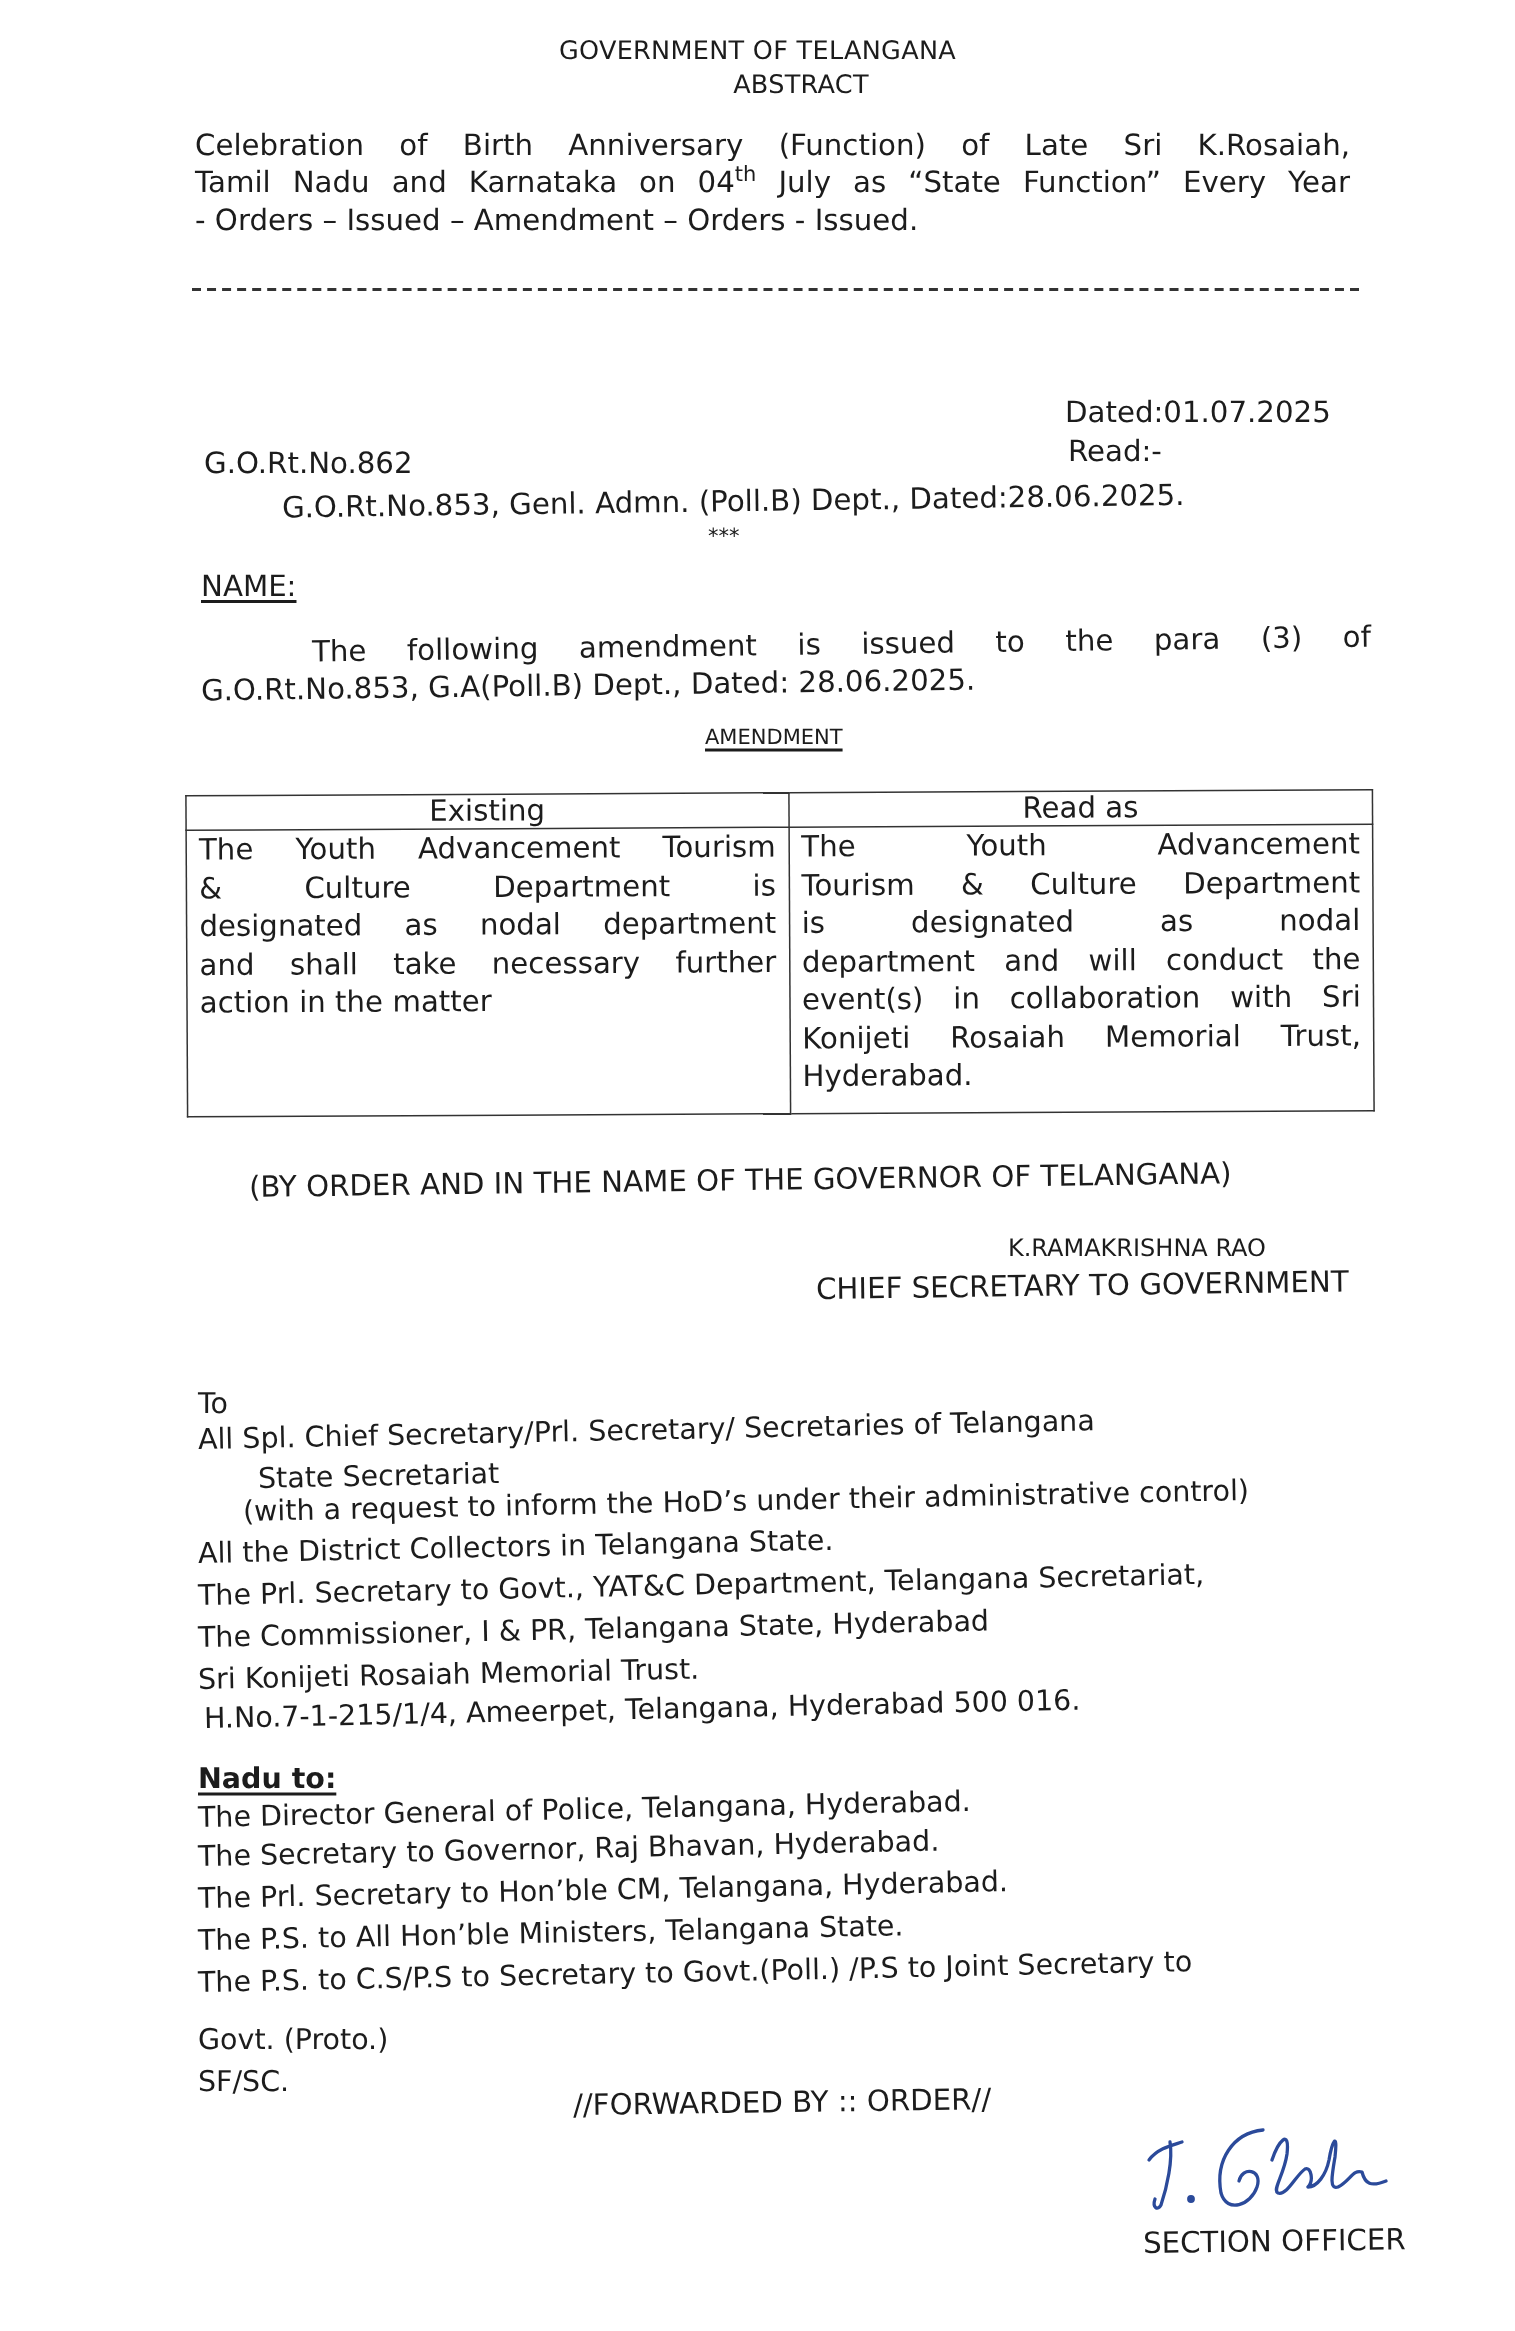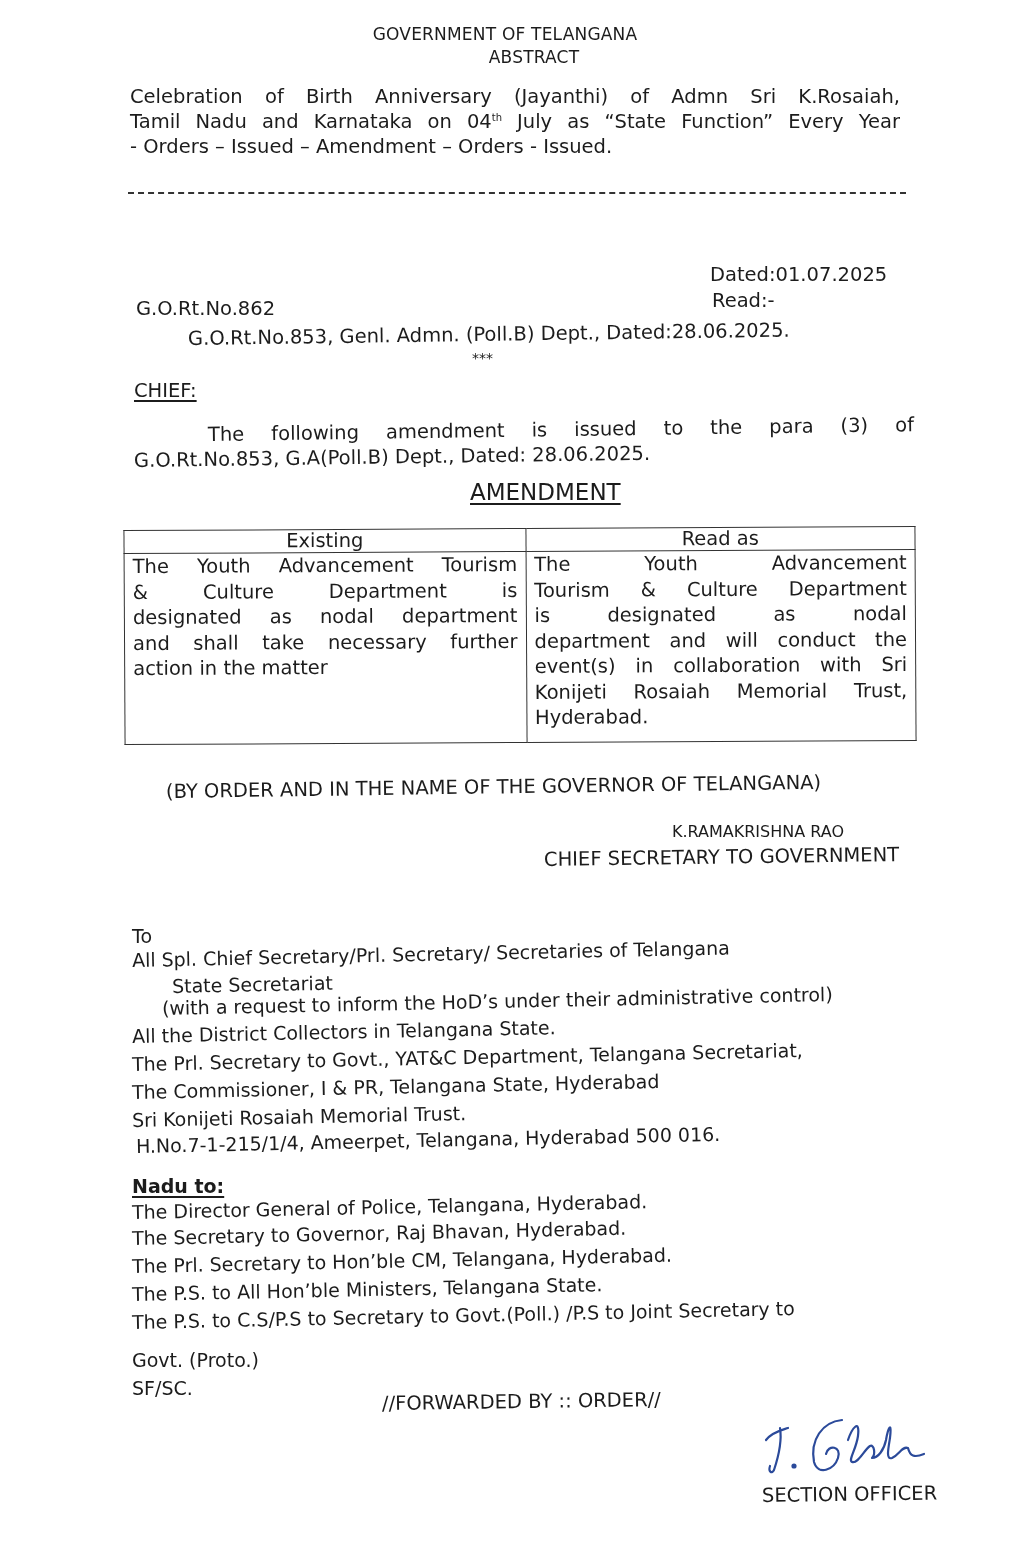--- a/index.html
+++ b/index.html
@@ -8,21 +8,21 @@
     font-family: "DejaVu Sans", sans-serif; color: #1c1c1c;
   }
   .page { position: absolute; left: 0; top: 0; width: 1010px; height: 1554px; }
   .abs { position: absolute; white-space: nowrap; }
   .center { text-align: center; }
   .hdr { font-size: 17px; letter-spacing: 0.2px; }
   .body-text { font-size: 19.5px; line-height: 25px; }
   .subject { position: absolute; left: 130px; top: 84px; width: 770px; font-size: 19.5px; line-height: 25px; text-align: justify; }
   .subject span.line { display: block; text-align: justify; text-align-last: justify; white-space: nowrap; }
   .subject span.line.last { text-align-last: left; }
-  sup { font-size: 10px; line-height: 0; }
+  sup { font-size: 14px; line-height: 0; }
   .dashes { position: absolute; left: 128px; top: 192px; width: 778px; height: 0; border-top: 2px dashed #333; }
   u { text-decoration-thickness: 1.5px; text-underline-offset: 3px; }
   table.amend {
     position: absolute; left: 124px; top: 528px; width: 792px;
     border-collapse: collapse; font-size: 19.5px; line-height: 25.5px;
     transform: rotate(-0.3deg);
   }
   table.amend th, table.amend td { border: 1.5px solid #333; vertical-align: top; padding: 0 8px; }
   table.amend th { font-weight: normal; text-align: center; height: 22px; line-height: 22px; }
   table.amend td { height: 190px; text-align: justify; }
@@ -35,40 +35,40 @@
 </style>
 </head>
 <body>
 
 <div class="page">
 
   <div class="abs hdr center" style="left:0; width:1010px; top:24px;">GOVERNMENT OF TELANGANA</div>
   <div class="abs hdr center" style="left:0; width:1010px; top:47px;margin-left:29px;">ABSTRACT</div>
 
   <div class="subject">
-    <span class="line">Celebration of  Birth  Anniversary (Jayanthi) of Admn Sri K.Rosaiah,</span>
+    <span class="line">Celebration of  Birth  Anniversary (Function) of Late Sri K.Rosaiah,</span>
     <span class="line"><span>Tamil Nadu and  Karnataka on 04</span><sup>th</sup><span> July as “State Function” Every Year</span></span>
     <span class="line last">- Orders – Issued – Amendment – Orders - Issued.</span>
   </div>
 
   <div class="dashes"></div>
 
 
   <div class="abs body-text" style="left:136px; top:262px;margin-top:34px;">G.O.Rt.No.862</div>
   <div class="abs body-text" style="left:710px; top:262px;">Dated:01.07.2025</div>
   <div class="abs body-text" style="left:712px; top:288px;">Read:-</div>
 
   <div class="abs body-text rot1" style="left:188px; top:326px;">G.O.Rt.No.853, Genl. Admn. (Poll.B) Dept., Dated:28.06.2025.</div>
   <div class="abs" style="left:472px; top:350px; font-size:14px;">***</div>
 
-  <div class="abs body-text" style="left:134px; top:378px;"><u>CHIEF:</u></div>
+  <div class="abs body-text" style="left:134px; top:378px;"><u>NAME:</u></div>
   <div class="abs body-text rot1" style="left:208px; top:422px; width:706px; text-align:justify; text-align-last:justify; word-spacing:8px;">The following amendment is issued to the para (3) of</div>
   <div class="abs body-text rot1" style="left:134px; top:448px;">G.O.Rt.No.853, G.A(Poll.B) Dept., Dated: 28.06.2025.</div>
 
-  <div class="abs body-text" style="left:470px; top:480px; font-size:23px;"><u>AMENDMENT</u></div>
+  <div class="abs body-text" style="left:470px; top:480px; font-size:14px;"><u>AMENDMENT</u></div>
 
   <table class="amend">
     <thead>
       <tr>
         <th style="width:382px;">Existing</th>
         <th style="width:370px;">Read as</th>
       </tr>
     </thead>
     <tbody>
       <tr>

